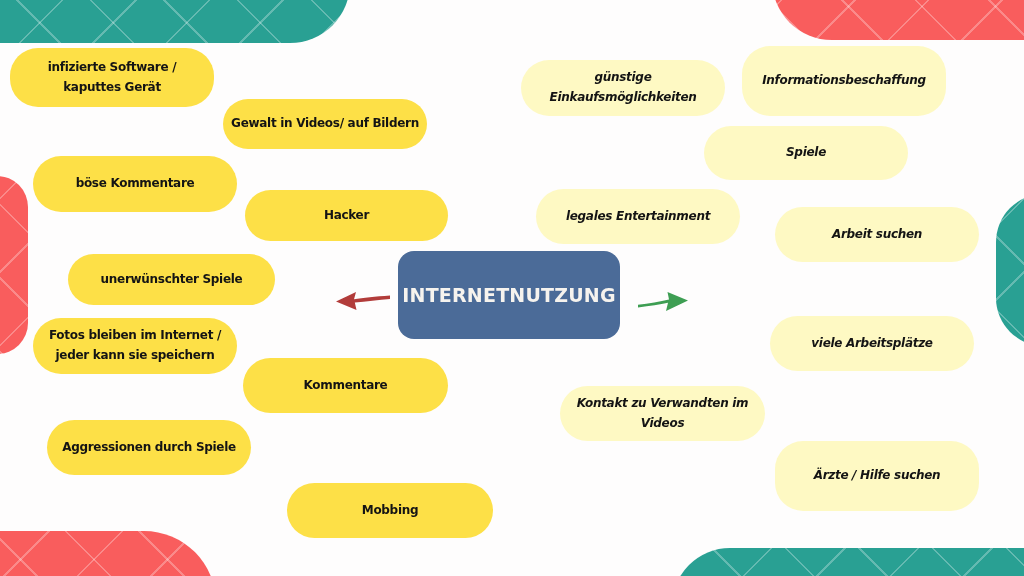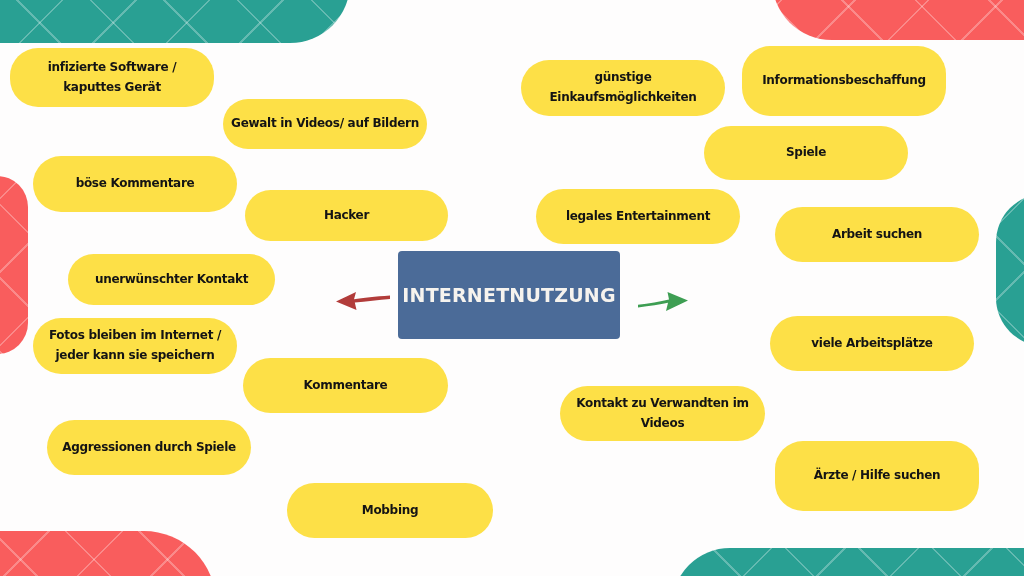--- a/index.html
+++ b/index.html
@@ -37,27 +37,27 @@
     border-radius:28px;
     font-weight:bold;
     font-size:12px;
     line-height:1.65;
     letter-spacing:-0.3px;
     color:#141414;
     padding:4px 8px;
     box-sizing:border-box;
   }
   .neg{background-color:#fde047;}
-  .pos{background-color:#fde047;}
+  .pos{background-color:#fef9c3;font-style:italic;}
   
   .center-node{
     position:absolute;
     left:398px;top:251px;width:222px;height:88px;
     background-color:#4b6b98;
-    border-radius:4px;
+    border-radius:16px;
     display:flex;align-items:center;justify-content:center;
     color:#f6f3ee;
     font-weight:bold;
     font-size:19px;
     letter-spacing:0.2px;
     box-sizing:border-box;
   }
   
   .arrow{position:absolute;}
   .arrow svg{display:block;width:100%;height:100%;}
@@ -73,21 +73,21 @@
   <div class="deco deco-tr salmon hatch"></div>
   <div class="deco deco-left salmon hatch"></div>
   <div class="deco deco-bl salmon hatch"></div>
   <div class="deco deco-right teal hatch"></div>
   <div class="deco deco-br teal hatch"></div>
 
   <div class="bubble neg" style="left:10px;top:48px;width:204px;height:59px">infizierte Software / kaputtes Gerät</div>
   <div class="bubble neg" style="left:223px;top:99px;width:204px;height:50px">Gewalt in Videos/ auf Bildern</div>
   <div class="bubble neg" style="left:33px;top:156px;width:204px;height:56px">böse Kommentare</div>
   <div class="bubble neg" style="left:245px;top:190px;width:203px;height:51px">Hacker</div>
-  <div class="bubble neg" style="left:68px;top:254px;width:207px;height:51px">unerwünschter Kontakt</div>
+  <div class="bubble neg" style="left:68px;top:254px;width:207px;height:51px">unerwünschter Spiele</div>
   <div class="bubble neg" style="left:33px;top:318px;width:204px;height:56px">Fotos bleiben im Internet / jeder kann sie speichern</div>
   <div class="bubble neg" style="left:243px;top:358px;width:205px;height:55px">Kommentare</div>
   <div class="bubble neg" style="left:47px;top:420px;width:204px;height:55px">Aggressionen durch Spiele</div>
   <div class="bubble neg" style="left:287px;top:483px;width:206px;height:55px">Mobbing</div>
 
   <div class="bubble pos" style="left:521px;top:60px;width:204px;height:56px">günstige Einkaufsmöglichkeiten</div>
   <div class="bubble pos" style="left:742px;top:46px;width:204px;height:70px">Informationsbeschaffung</div>
   <div class="bubble pos" style="left:704px;top:126px;width:204px;height:54px">Spiele</div>
   <div class="bubble pos" style="left:536px;top:189px;width:204px;height:55px">legales Entertainment</div>
   <div class="bubble pos" style="left:775px;top:207px;width:204px;height:55px">Arbeit suchen</div>

